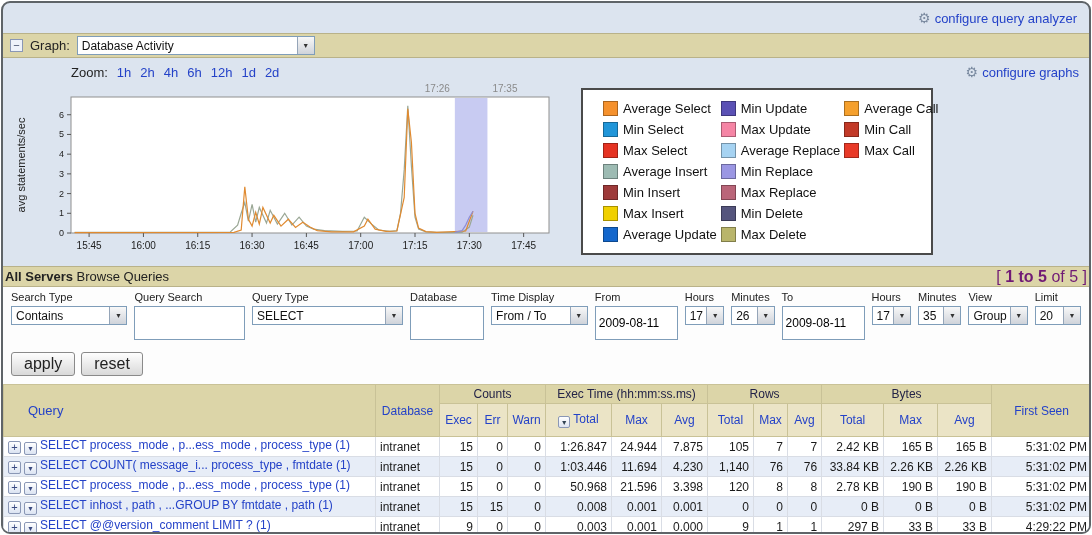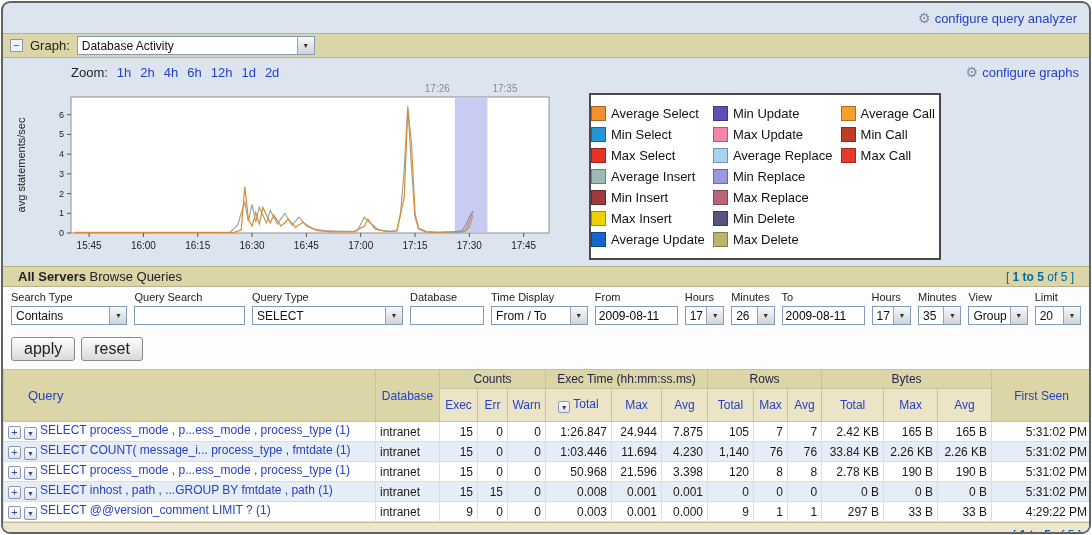--- a/index.html
+++ b/index.html
@@ -13,31 +13,31 @@
   .collapse-box{width:13px;height:13px;border:1px solid #8a97b5;background:#eef2fa;color:#44506e;font-size:11px;line-height:11px;text-align:center;cursor:pointer;flex:none;}
   .sel{position:relative;height:19px;background:#fff;border:1px solid #7f9db9;font-size:12px;color:#111;display:flex;align-items:center;cursor:pointer;}
   .sel .sel-v{flex:1;padding:0 4px 0 4px;white-space:nowrap;overflow:hidden;padding-right:18px;}
   .sel::after{content:"▼";position:absolute;right:0;top:0;width:16px;height:100%;background:linear-gradient(#f8f8f8,#cfd3da);border-left:1px solid #95a5b8;font-size:7px;color:#333;display:flex;align-items:center;justify-content:center;}
   .graph-sel{width:238px;}
   .graph-area{padding:6px 10px 2px;flex:none;}
   .zoom-row{display:flex;align-items:center;font-size:13px;color:#222;}
   .zoom-label{margin-left:58px;}
   .zoom-link{color:#2442c8;margin-left:9px;cursor:pointer;text-decoration:none;}
   .zoom-row .cfg-link{margin-left:auto;}
-  .chart-row{display:flex;align-items:center;gap:28px;}
+  .chart-row{display:flex;align-items:flex-start;gap:20px;}
   svg{font-family:inherit;display:block;}
-  .legend{margin-top:8px;width:352px;border:2px solid #4a4a4a;background:#fff;padding:8px 0;display:grid;grid-template-rows:repeat(7,21px);grid-auto-flow:column;column-gap:4px;font-size:13px;color:#111;}
+  .legend{margin-top:8px;width:352px;border:2px solid #4a4a4a;background:#fff;padding:8px 20px;display:grid;grid-template-rows:repeat(7,21px);grid-auto-flow:column;column-gap:4px;font-size:13px;color:#111;}
   .legend-item{display:flex;align-items:center;gap:5px;white-space:nowrap;}
   .swatch{width:15px;height:15px;flex:none;border:1px solid rgba(0,0,0,.3);}
-  .section-bar{height:21px;background:#dcd5a8;border-top:1px solid #b9b289;border-bottom:1px solid #b9b289;display:flex;align-items:center;justify-content:space-between;padding:0 15px;font-size:13px;color:#222;flex:none;gap:48px;}
-  .range{font-size:12px;color:#0369a1;white-space:nowrap;}
+  .section-bar{height:21px;background:#dcd5a8;border-top:1px solid #b9b289;border-bottom:1px solid #b9b289;display:flex;align-items:center;justify-content:space-between;padding:0 2px;font-size:13px;color:#222;flex:none;gap:48px;}
+  .range{font-size:16px;color:#701a75;white-space:nowrap;}
   .filter-area{background:#fdfdfd;padding:4px 8px 8px;flex:none;}
   .fields{display:flex;gap:7px;}
   .field{display:flex;flex-direction:column;gap:3px;font-size:11px;color:#222;}
-  .txt{height:19px;border:1px solid #7f9db9;font-size:12px;padding:8px 3px;font-family:inherit;width:100%;}
+  .txt{height:19px;border:1px solid #7f9db9;font-size:12px;padding:16px 3px;font-family:inherit;width:100%;}
   .btn-row{margin-top:12px;display:flex;gap:6px;}
   .btn{font-size:16px;font-family:inherit;padding:2px 12px;color:#222;background:linear-gradient(#fefefe,#d9d9d9);border:1px solid #8a8a8a;border-radius:3px;cursor:pointer;}
   table{width:100%;border-collapse:collapse;font-size:12px;background:#fff;flex:none;table-layout:fixed;}
   thead th{background:#dcd5a8;font-weight:normal;color:#232347;border:1px solid #c9c297;padding:2px 4px;white-space:nowrap;overflow:hidden;}
   thead tr.sub-row th{background:#ebe4c6;color:#2442c8;padding:8px 4px;}
   th.q-head{text-align:left;color:#2442c8;padding-left:24px;font-size:13px;}
   th.db-head,th.fs-head{color:#2442c8;}
   .sort-btn{display:inline-block;width:12px;height:12px;border:1px solid #8a97b5;background:linear-gradient(#fff,#dde3f0);font-size:7px;line-height:11px;text-align:center;color:#345;margin-right:3px;vertical-align:-2px;border-radius:2px;cursor:pointer;}
   tbody td{border:1px solid #d9dde5;padding:1px 4px;height:20px;color:#1a1a1a;white-space:nowrap;overflow:hidden;}
   tbody tr.alt{background:#e7edf7;}

